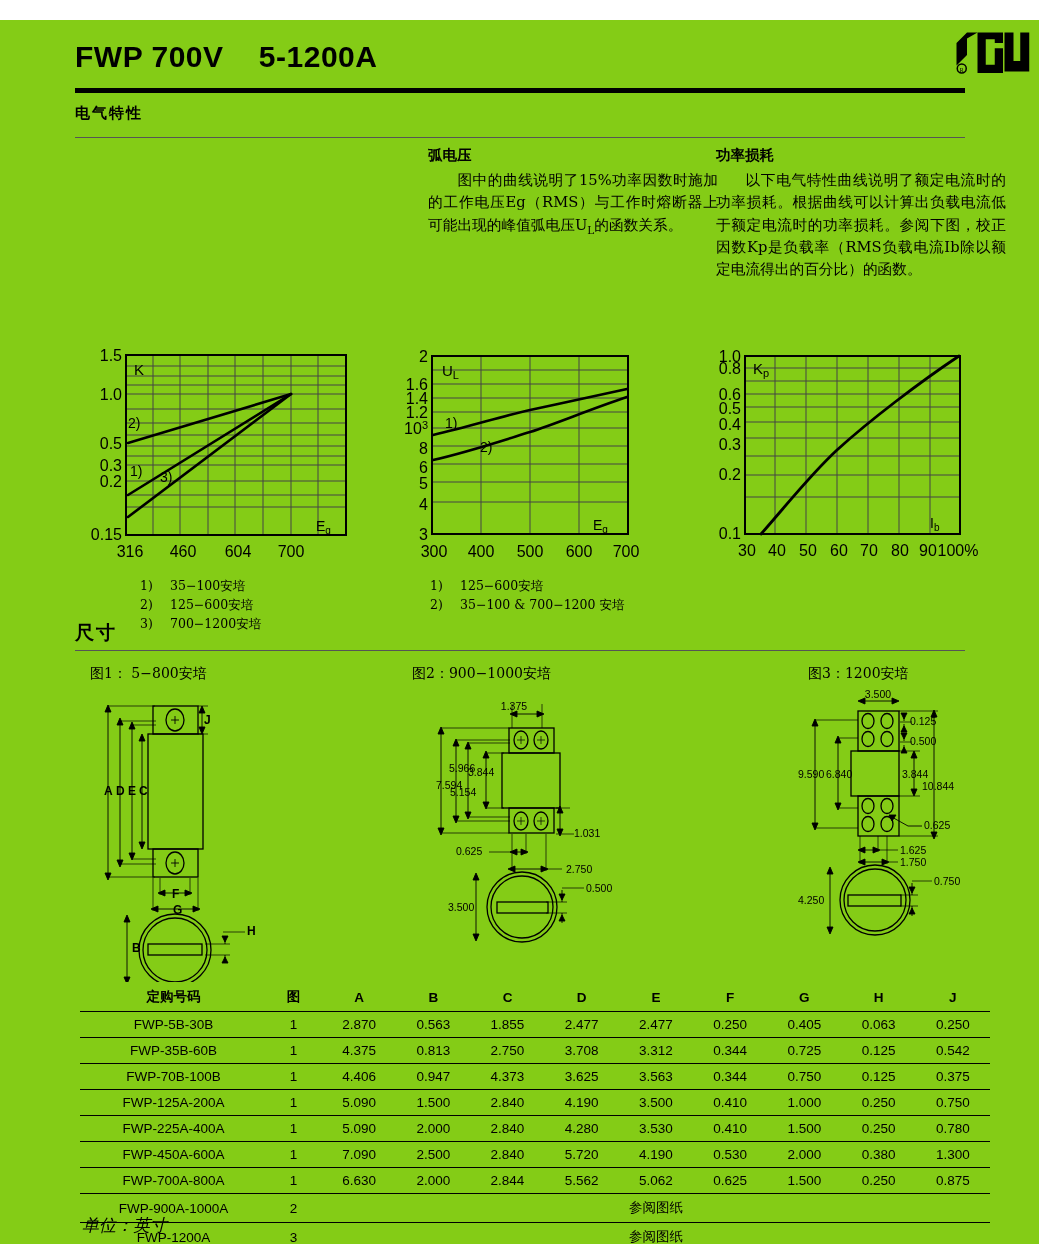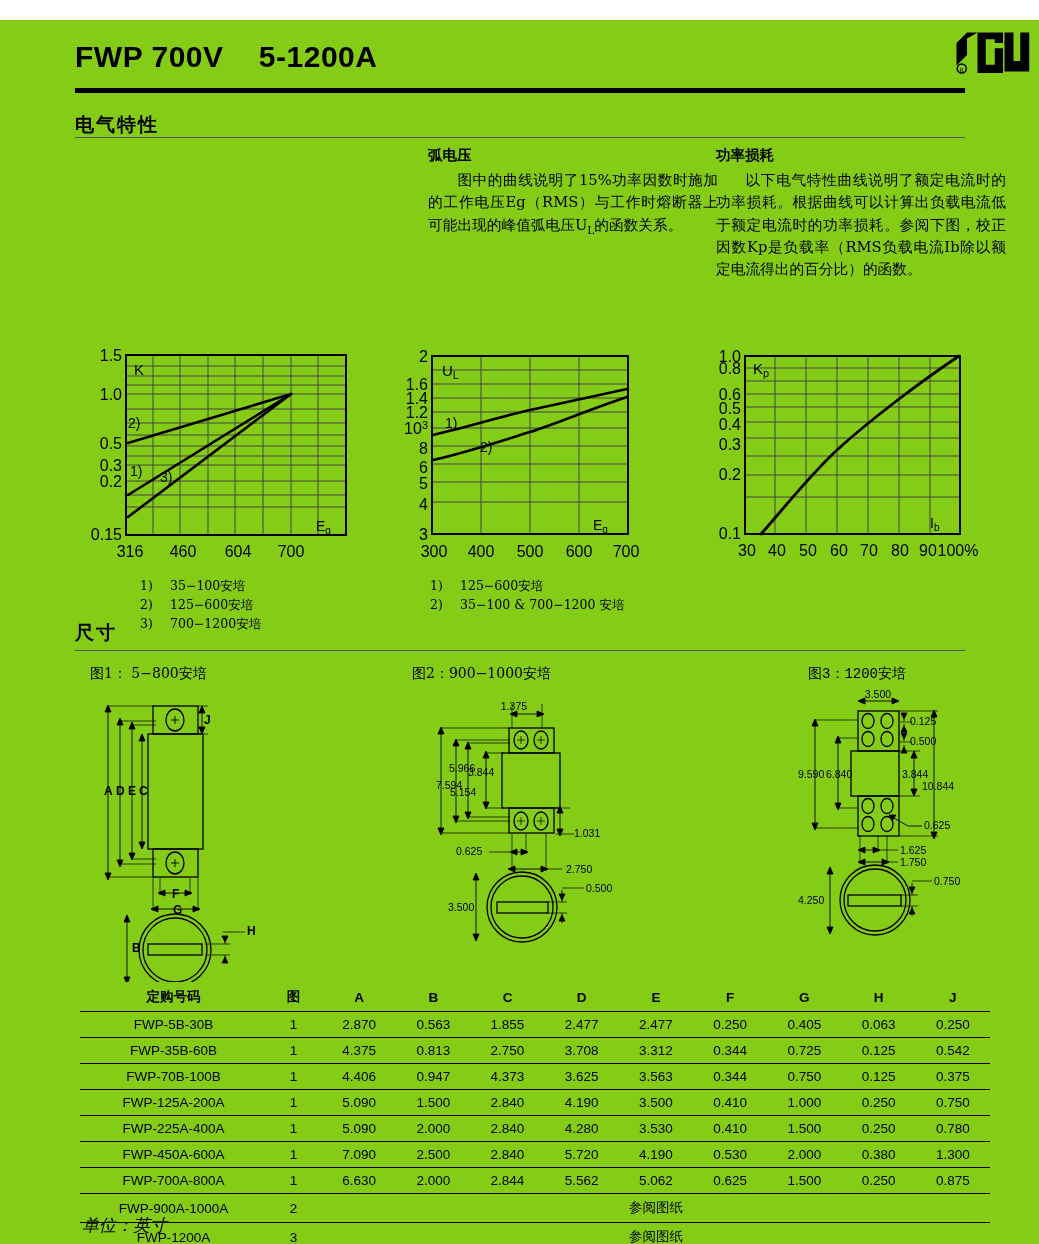--- a/index.html
+++ b/index.html
@@ -36,22 +36,22 @@
     width: 75px; height: 48px;
   }
   .rule-thick {
     position: absolute;
     left: 75px; top: 68px;
     width: 890px; height: 5px;
     background: #000;
   }
   .sec-title {
     position: absolute;
-    left: 75px; top: 92px;
-    font-size: 19px;
+    left: 75px; top: 84px;
+    font-size: 15px;
     font-weight: bold;
     font-family: "DejaVu Serif", "Liberation Serif", serif;
     letter-spacing: 2px;
   }
   .rule-thin {
     position: absolute;
     left: 75px; width: 890px; height: 1px;
     background: #555;
   }
 
@@ -97,21 +97,21 @@
     font-family: "DejaVu Serif", "Liberation Serif", serif;
     letter-spacing: 2px;
   }
   .fig-cap {
     position: absolute; font-size: 14px;
     font-family: "DejaVu Serif", "Liberation Serif", serif;
     white-space: nowrap;
   }
   .fc1 { left: 90px;  top: 645px; }
   .fc2 { left: 412px; top: 645px; }
-  .fc3 { left: 808px; top: 645px; font-family: Liberation Mono, monospace; }
+  .fc3 { left: 808px; top: 645px; }
 
   .drawing { position: absolute; }
   .dw1 { left: 80px;  top: 672px; }
   .dw2 { left: 434px; top: 672px; }
   .dw3 { left: 790px; top: 668px; }
 
   
   .tbl-wrap { position: absolute; left: 80px; top: 963px; width: 910px; }
   table.dims { border-collapse: collapse; width: 910px;
                font-family: "Liberation Sans", sans-serif; }

